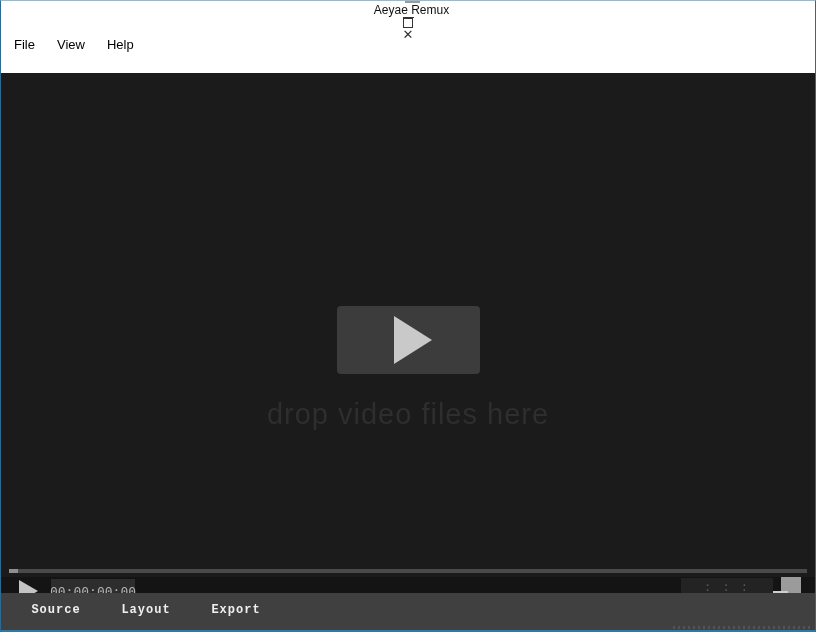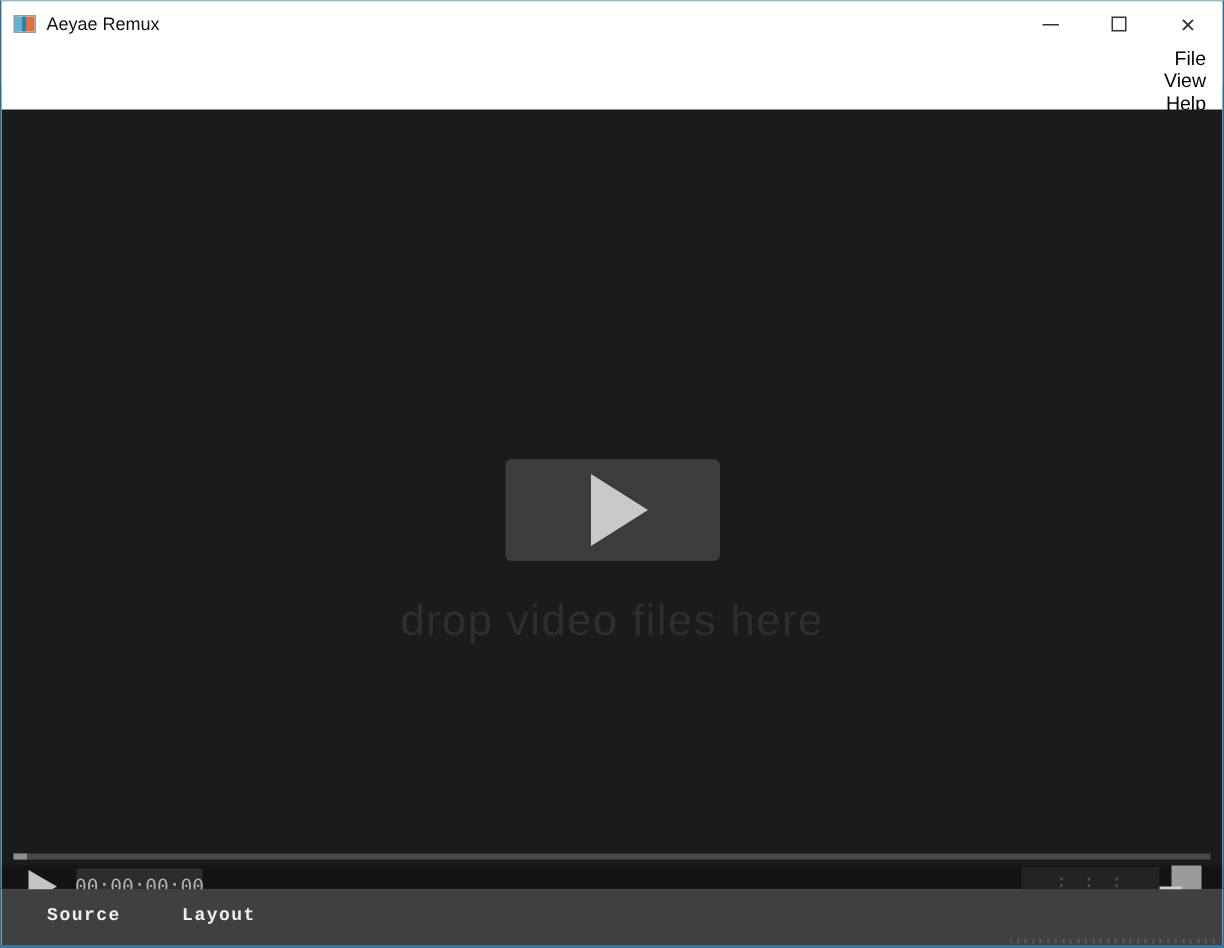--- a/index.html
+++ b/index.html
@@ -9,35 +9,35 @@
     position:relative; width:816px; height:632px;
     background:#ffffff;
     border-left:1px solid #2a6b94;
     border-right:1px solid #2a6b94;
     border-top:1px solid #9fb8c6;
     border-bottom:2px solid #2f79a8;
     overflow:hidden;
   }
 
   
-  .titlebar { height:30px; display:flex; align-items:center; background:#ffffff; }
+  .titlebar { height:30px; display:flex; align-items:center; background:#ffffff;flex-direction:column; }
   .app-icon {
     width:15px; height:12px; margin-left:8px;
     border:1px solid #9a9a9a;
     background:linear-gradient(90deg,#5fb3d4 0 34%,#2d7fae 34% 58%,#e2713d 58% 100%);
   }
   .title-text { margin-left:7px; font-size:12px; color:#111; }
   .tb-spacer { flex:1; }
   .win-btn { width:46px; height:30px; display:flex; align-items:center; justify-content:center; color:#333; }
   .min-glyph { width:11px; height:1px; background:#333; }
   .max-glyph { width:10px; height:10px; border:1px solid #333; background:transparent; }
   .close-glyph { font-size:13px; line-height:1; color:#333; }
 
   
-  .menubar { height:26px; display:flex; align-items:flex-end; background:#ffffff; padding-left:2px;flex-direction:column; }
+  .menubar { height:26px; display:flex; align-items:flex-start; background:#ffffff; padding-left:2px; }
   .menu-item { padding:0 11px; font-size:13px; color:#000; height:100%; display:flex; align-items:center; }
 
   
   .body { position:absolute; top:56px; left:0; right:0; bottom:0; display:flex; flex-direction:column; }
 
   .video-area { position:relative; flex:1; background:#1b1b1b; overflow:hidden;margin-top:16px; }
 
   .drop-hint {
     position:absolute; left:0; right:0; top:325px;
     text-align:center; font-size:29px; color:#2e2e2e;
@@ -158,18 +158,21 @@
 
     </div>
 
     <div class="tabbar">
       <div class="tab">
           <span>Source</span>
         </div>
       <div class="tab">
           <span>Layout</span>
         </div>
+      <div class="tab">
+          <span>Export</span>
+        </div>
       <div class="resize-grip"></div>
     </div>
 
   </div>
 
 </div>
 
 </body></html>

